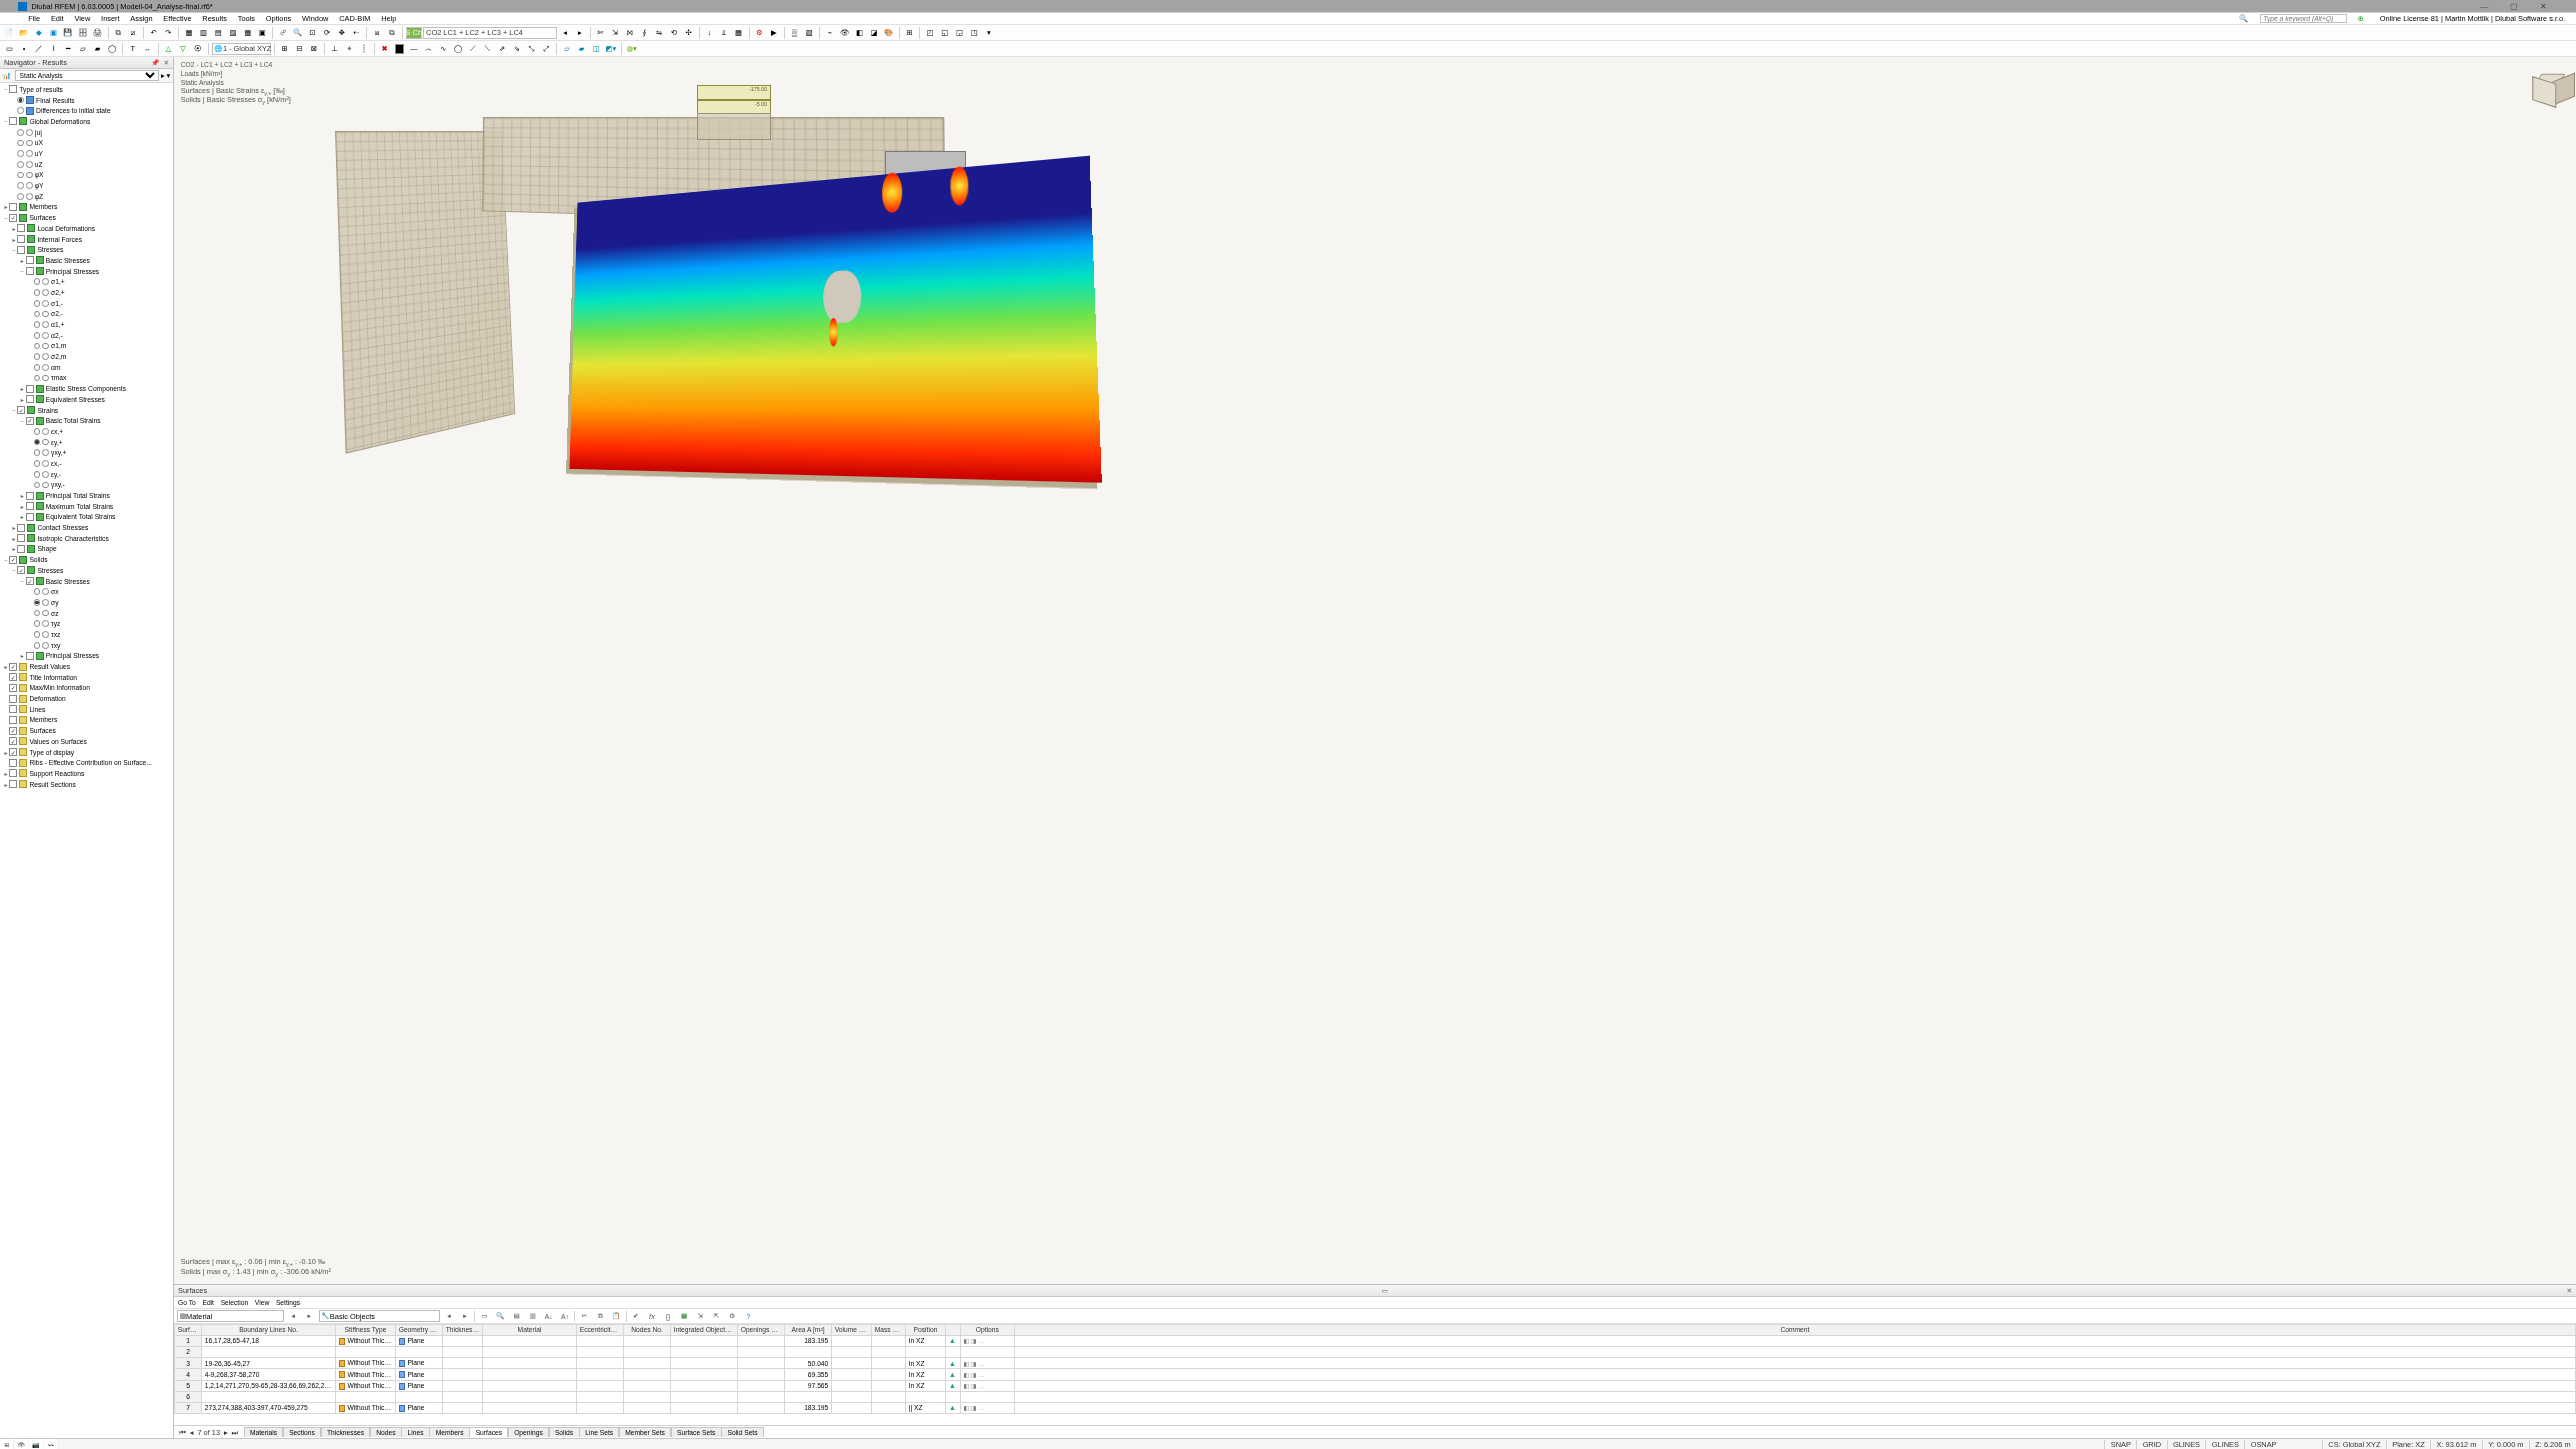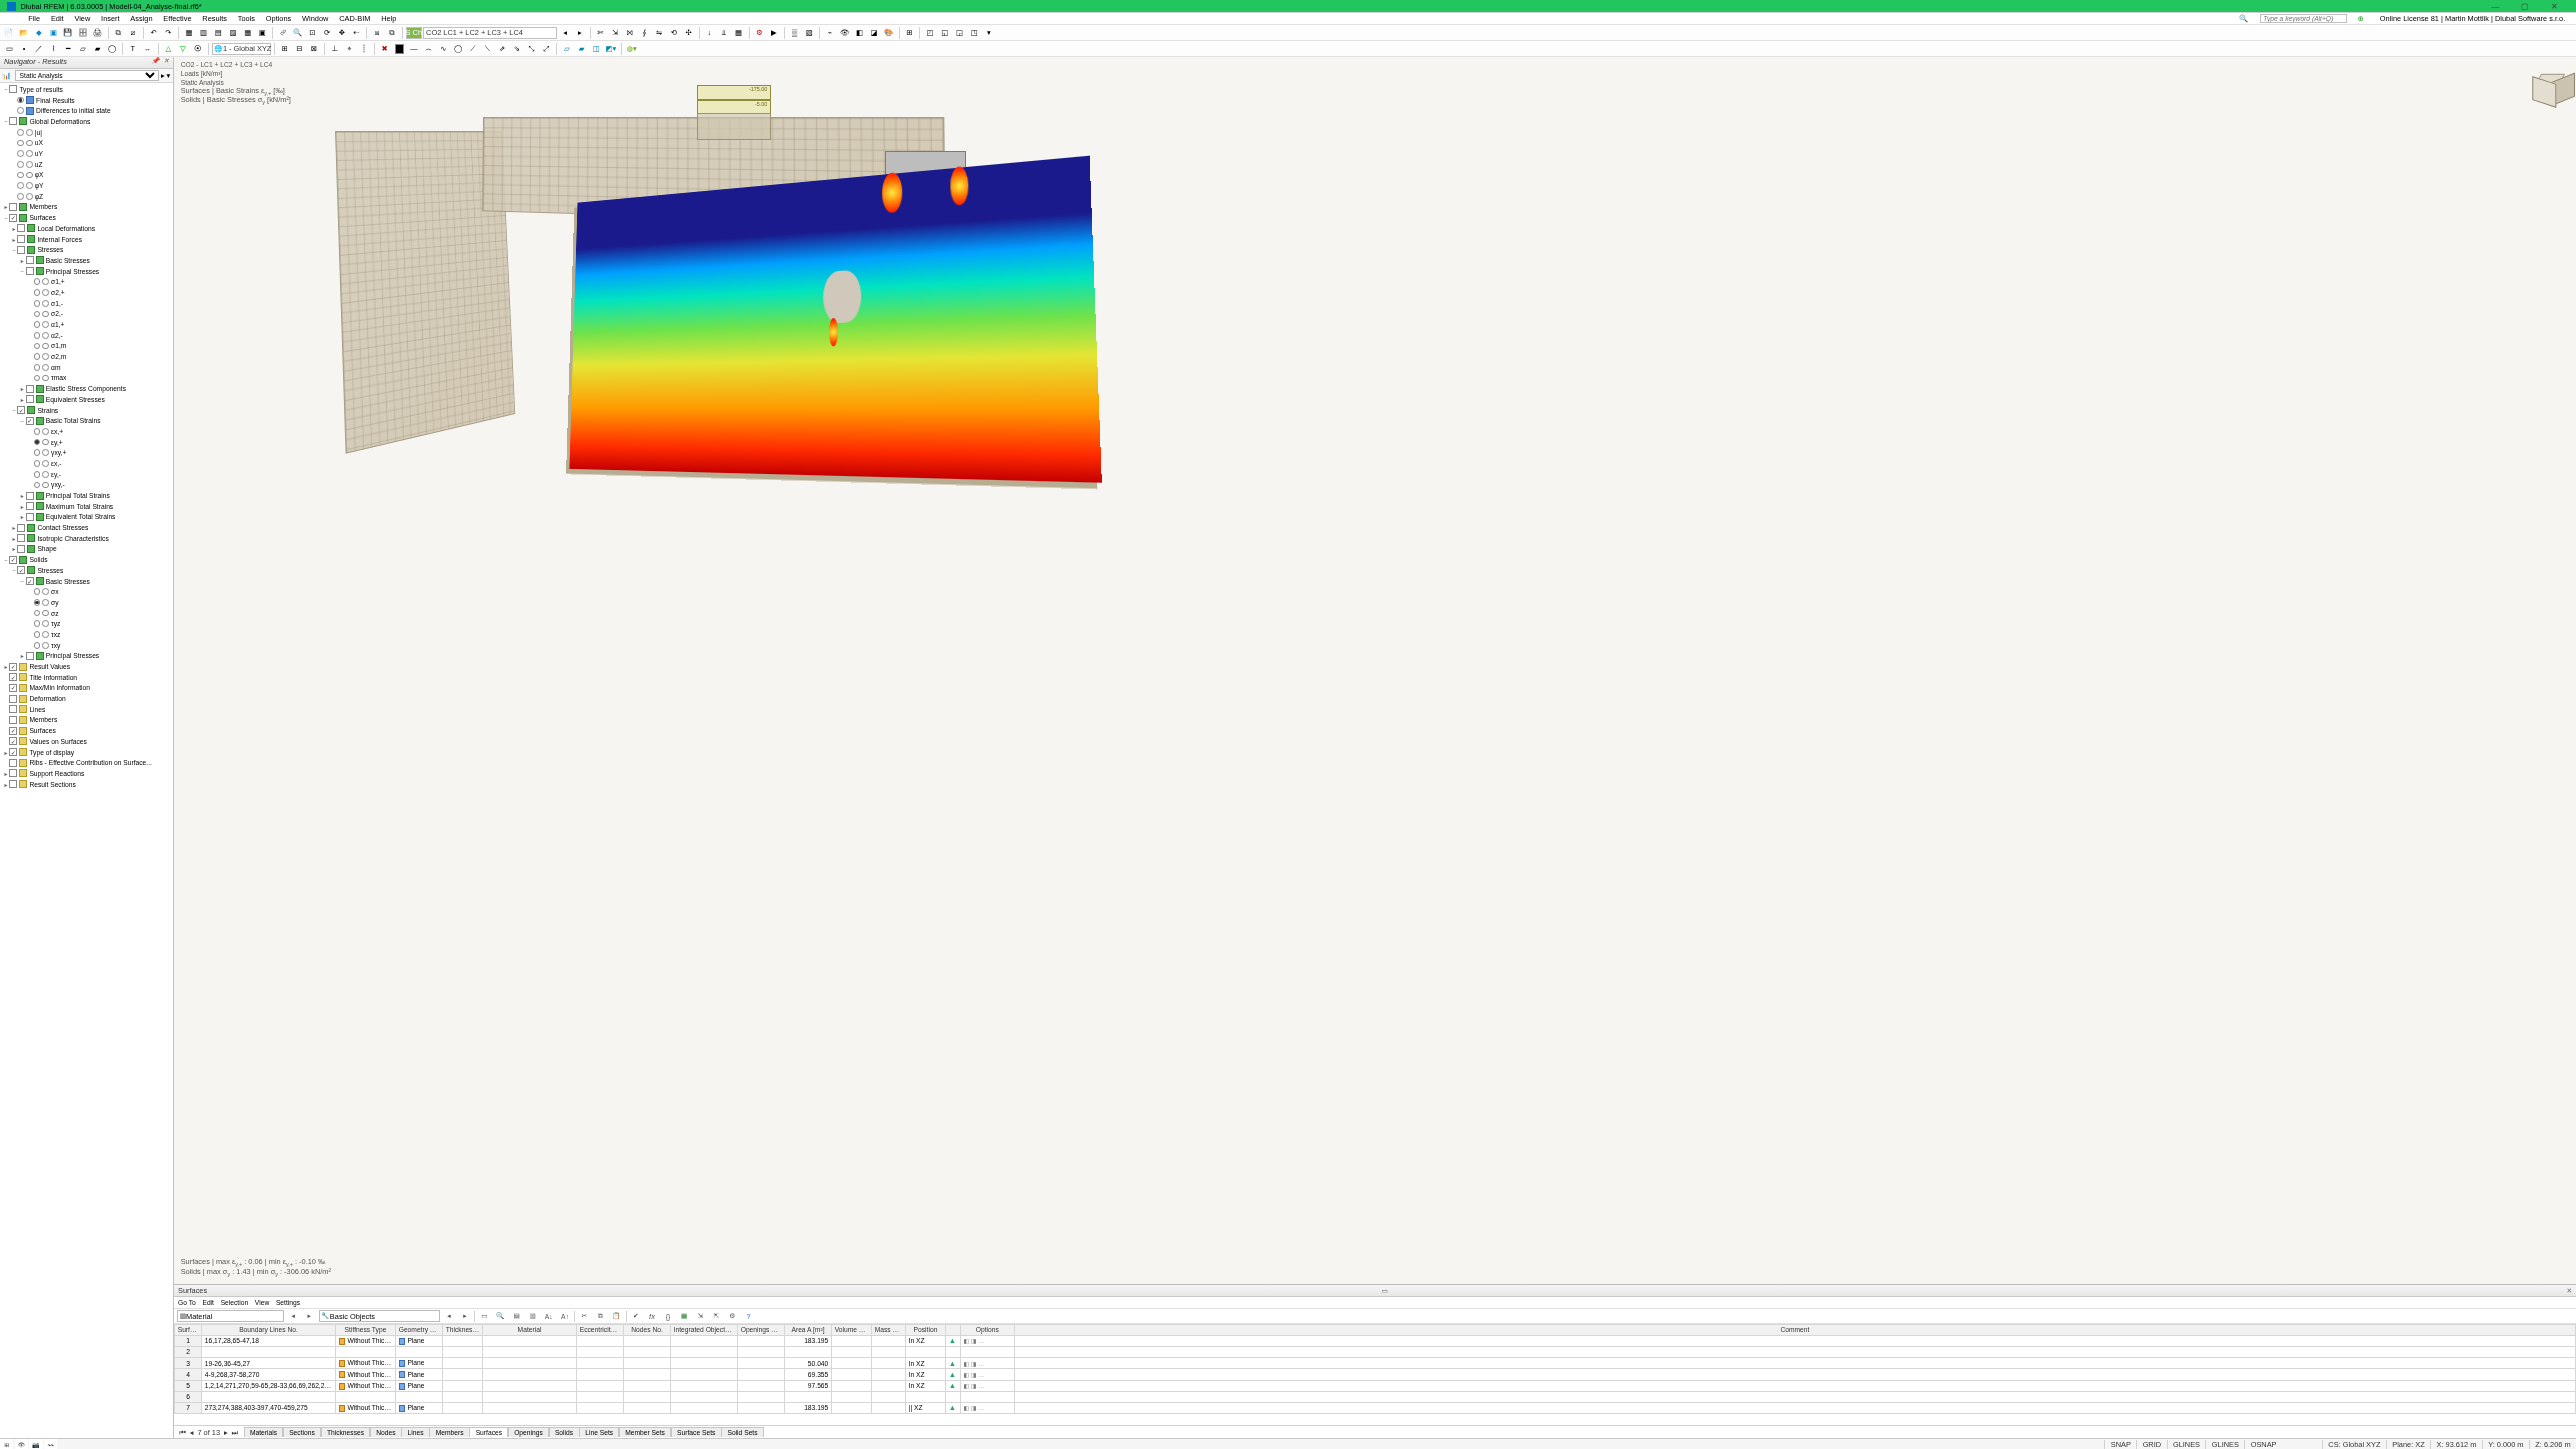--- a/index.html
+++ b/index.html
@@ -1,19 +1,19 @@
 <!DOCTYPE html>
 <html><head>
 <meta charset="utf-8">
 <style>
 * { margin: 0; padding: 0; box-sizing: border-box; font-family: "Segoe UI", Tahoma, sans-serif; font-size: 7.4px; user-select: none; }
 html, body { width: 100%; height: 100%; overflow: hidden; background: #f0f0f0; }
 
 
-#titlebar { height: 13.4px; background: #22c55e; display: flex; align-items: center; padding: 0 7px; border-bottom: 0.7px solid #d0d0d0; }
+#titlebar { height: 13.4px; background: #a3a3a3; display: flex; align-items: center; padding: 0 18px; border-bottom: 0.7px solid #d0d0d0; }
 #titlebar .icon { width: 9.4px; height: 9.4px; background: #0072c6; margin-right: 4px; }
 #titlebar .title { font-size: 7.4px; color: #000; }
 #sysbtns { margin-left: auto; display: flex; gap: 0; }
 #sysbtns span { width: 29.5px; text-align: center; font-size: 8px; color: #444; }
 
 
 #menubar { height: 12px; background: #ffffff; display: flex; align-items: center; padding-left: 13.4px; border-bottom: 0.7px solid #e0e0e0; }
 #menubar span { padding: 0 5.4px; font-size: 7.4px; color: #000; }
 #menubar .right { margin-left: auto; display: flex; align-items: center; gap: 5.4px; padding-right: 5.4px; font-size: 6.7px; color: #666; }
 #menubar input { width: 87px; font-size: 6.7px; font-style: italic; border: 0.7px solid #c0c0c0; padding: 0 2.7px; background: #fff; color:#888; }
@@ -23,21 +23,21 @@
 .toolbar .btn { width: 13.4px; height: 13.4px; display:flex; align-items:center; justify-content:center; }
 .toolbar .swatch { width:9.4px; height:9.4px; border:0.7px solid #888; }
 .toolbar .sep { width: 0.7px; height: 12px; background: #d0d0d0; margin: 0 2px; }
 .toolbar .combo { height: 12px; font-size: 6.7px; border: 0.7px solid #c0c0c0; color:#333; background:#fff; padding:0 2px; display:flex; align-items:center; white-space:nowrap; }
 
 
 #main { display: flex; height: calc(100% - 13.4px - 12px - 16px - 16px - 10.7px); }
 
 
 #nav { width: 174px; background:#ffffff; border-right: 0.7px solid #c0c0c0; display:flex; flex-direction:column; }
-#nav header { height:12px; background: linear-gradient(#f5f5f5,#e7e7e7); border-bottom:0.7px solid #c7c7c7; display:flex; align-items:flex-start; padding:0 4px; font-size:7.4px; color:#333;font-style:italic; }
+#nav header { height:12px; background: linear-gradient(#f5f5f5,#e7e7e7); border-bottom:0.7px solid #c7c7c7; display:flex; align-items:center; padding:0 4px; font-size:7.4px; color:#333; }
 #nav header .pin { margin-left:auto; font-size:6.7px; color:#666; }
 #nav header .x { margin-left:4px; font-size:6.7px; color:#666; }
 #nav .subbar { height:13.4px; background:#f7f7f7; border-bottom:0.7px solid #d7d7d7; display:flex; align-items:center; padding:0 2.7px; font-size:6.7px; }
 #nav .subbar select{ flex:1; font-size:6.7px; border:0.7px solid #bbb; height:10.7px; background:#fff; }
 #tree { flex:1; overflow-y:auto; overflow-x:hidden; padding:1.3px 0; scrollbar-width:thin; }
 #tree::-webkit-scrollbar{width:6.7px;} #tree::-webkit-scrollbar-thumb{background:#c0c0c0;}
 .node { display:flex; align-items:center; height:10.7px; white-space:nowrap; }
 .node .exp { width:6.7px; text-align:center; color:#666; font-size:6px; }
 .node .chk { width:8px; height:8px; border:0.7px solid #888; margin-right:2px; background:#fff; display:flex; align-items:center; justify-content:center; font-size:6px; color:#333; }
 .node .radio { width:6.7px; height:6.7px; border:0.7px solid #888; border-radius:50%; margin-right:2px; display:flex;align-items:center;justify-content:center; }

